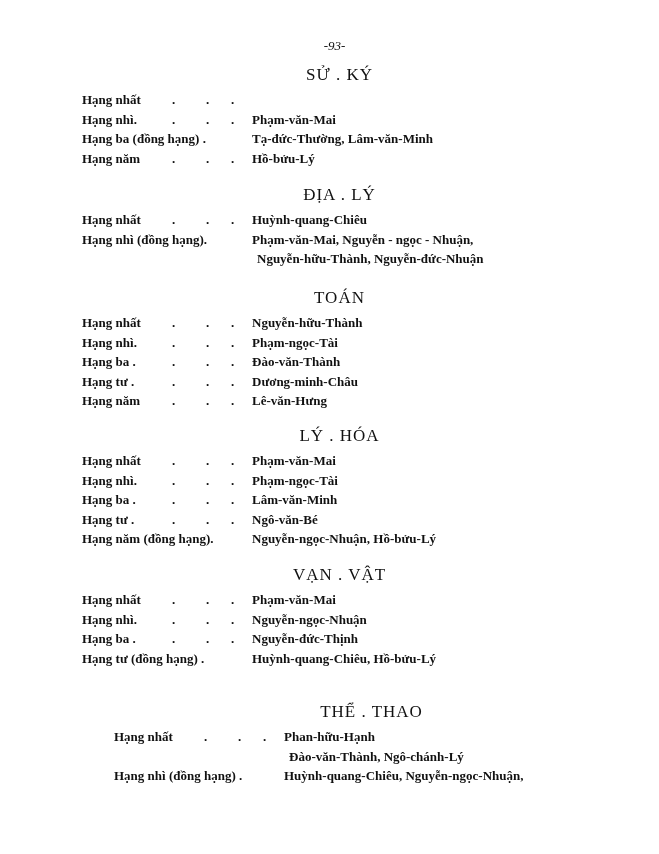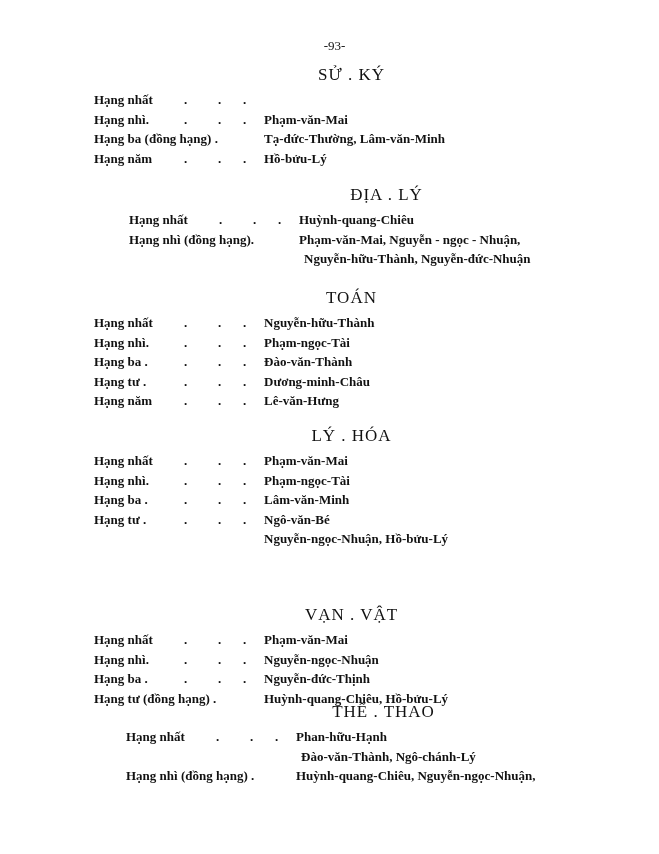--- a/index.html
+++ b/index.html
@@ -1,20 +1,20 @@
 <!DOCTYPE html>
 <html><head>
 <meta charset="utf-8">
 <style>
   html, body { margin:0; padding:0; background:#ffffff; }
   body { width:659px; height:854px; position:relative; overflow:hidden;
          font-family:"Liberation Serif", "DejaVu Serif", serif; color:#111; }
   .page-num { position:absolute; top:38px; left:0; width:659px; text-align:center;
-              font-size:13px; padding-left:10px; box-sizing:border-box; }
-  .section { position:absolute; left:12px; width:567px; }
+              font-size:13px; padding-left:10px; box-sizing:border-box;font-style:italic; }
+  .section { position:absolute; left:0; width:567px; }
   .sec-title { text-align:center; font-size:17px; letter-spacing:1px; height:30px; line-height:30px;
                padding-left:20px; box-sizing:border-box; width:659px; }
   .row { position:relative; height:19.5px; font-size:13px; line-height:19.5px; font-weight:bold; }
   .row .lbl { position:absolute; left:82px; white-space:nowrap; }
   .row .dots { position:absolute; left:172px; width:66px; }
   .row .dots span { position:absolute; top:0; }
   .row .val { position:absolute; left:252px; white-space:nowrap; }
   .row.cont .val { left:257px; }
 </style>
 </head>
@@ -48,21 +48,21 @@
       <div class="row">
         <span class="lbl">Hạng năm</span>
         <span class="dots">
           <span style="left: 0px;">.</span>
           <span style="left: 34px;">.</span>
           <span style="left: 59px;">.</span>
         </span>
         <span class="val">Hồ-bửu-Lý</span>
       </div>
     </div>
-    <div class="section" style="top: 180px; margin-left: 35px;">
+    <div class="section" style="top: 180px;">
       <div class="sec-title">ĐỊA . LÝ</div>
       <div class="row">
         <span class="lbl">Hạng nhất</span>
         <span class="dots">
           <span style="left: 0px;">.</span>
           <span style="left: 34px;">.</span>
           <span style="left: 59px;">.</span>
         </span>
         <span class="val">Huỳnh-quang-Chiêu</span>
       </div>
@@ -155,24 +155,25 @@
       <div class="row">
         <span class="lbl">Hạng tư .</span>
         <span class="dots">
           <span style="left: 0px;">.</span>
           <span style="left: 34px;">.</span>
           <span style="left: 59px;">.</span>
         </span>
         <span class="val">Ngô-văn-Bé</span>
       </div>
       <div class="row">
+        <span class="lbl">Hạng năm (đồng hạng).</span>
         <span class="val">Nguyễn-ngọc-Nhuận, Hồ-bửu-Lý</span>
       </div>
     </div>
-    <div class="section" style="top: 560px; margin-top: 40px;">
+    <div class="section" style="top: 560px;">
       <div class="sec-title">VẠN . VẬT</div>
       <div class="row">
         <span class="lbl">Hạng nhất</span>
         <span class="dots">
           <span style="left: 0px;">.</span>
           <span style="left: 34px;">.</span>
           <span style="left: 59px;">.</span>
         </span>
         <span class="val">Phạm-văn-Mai</span>
       </div>

